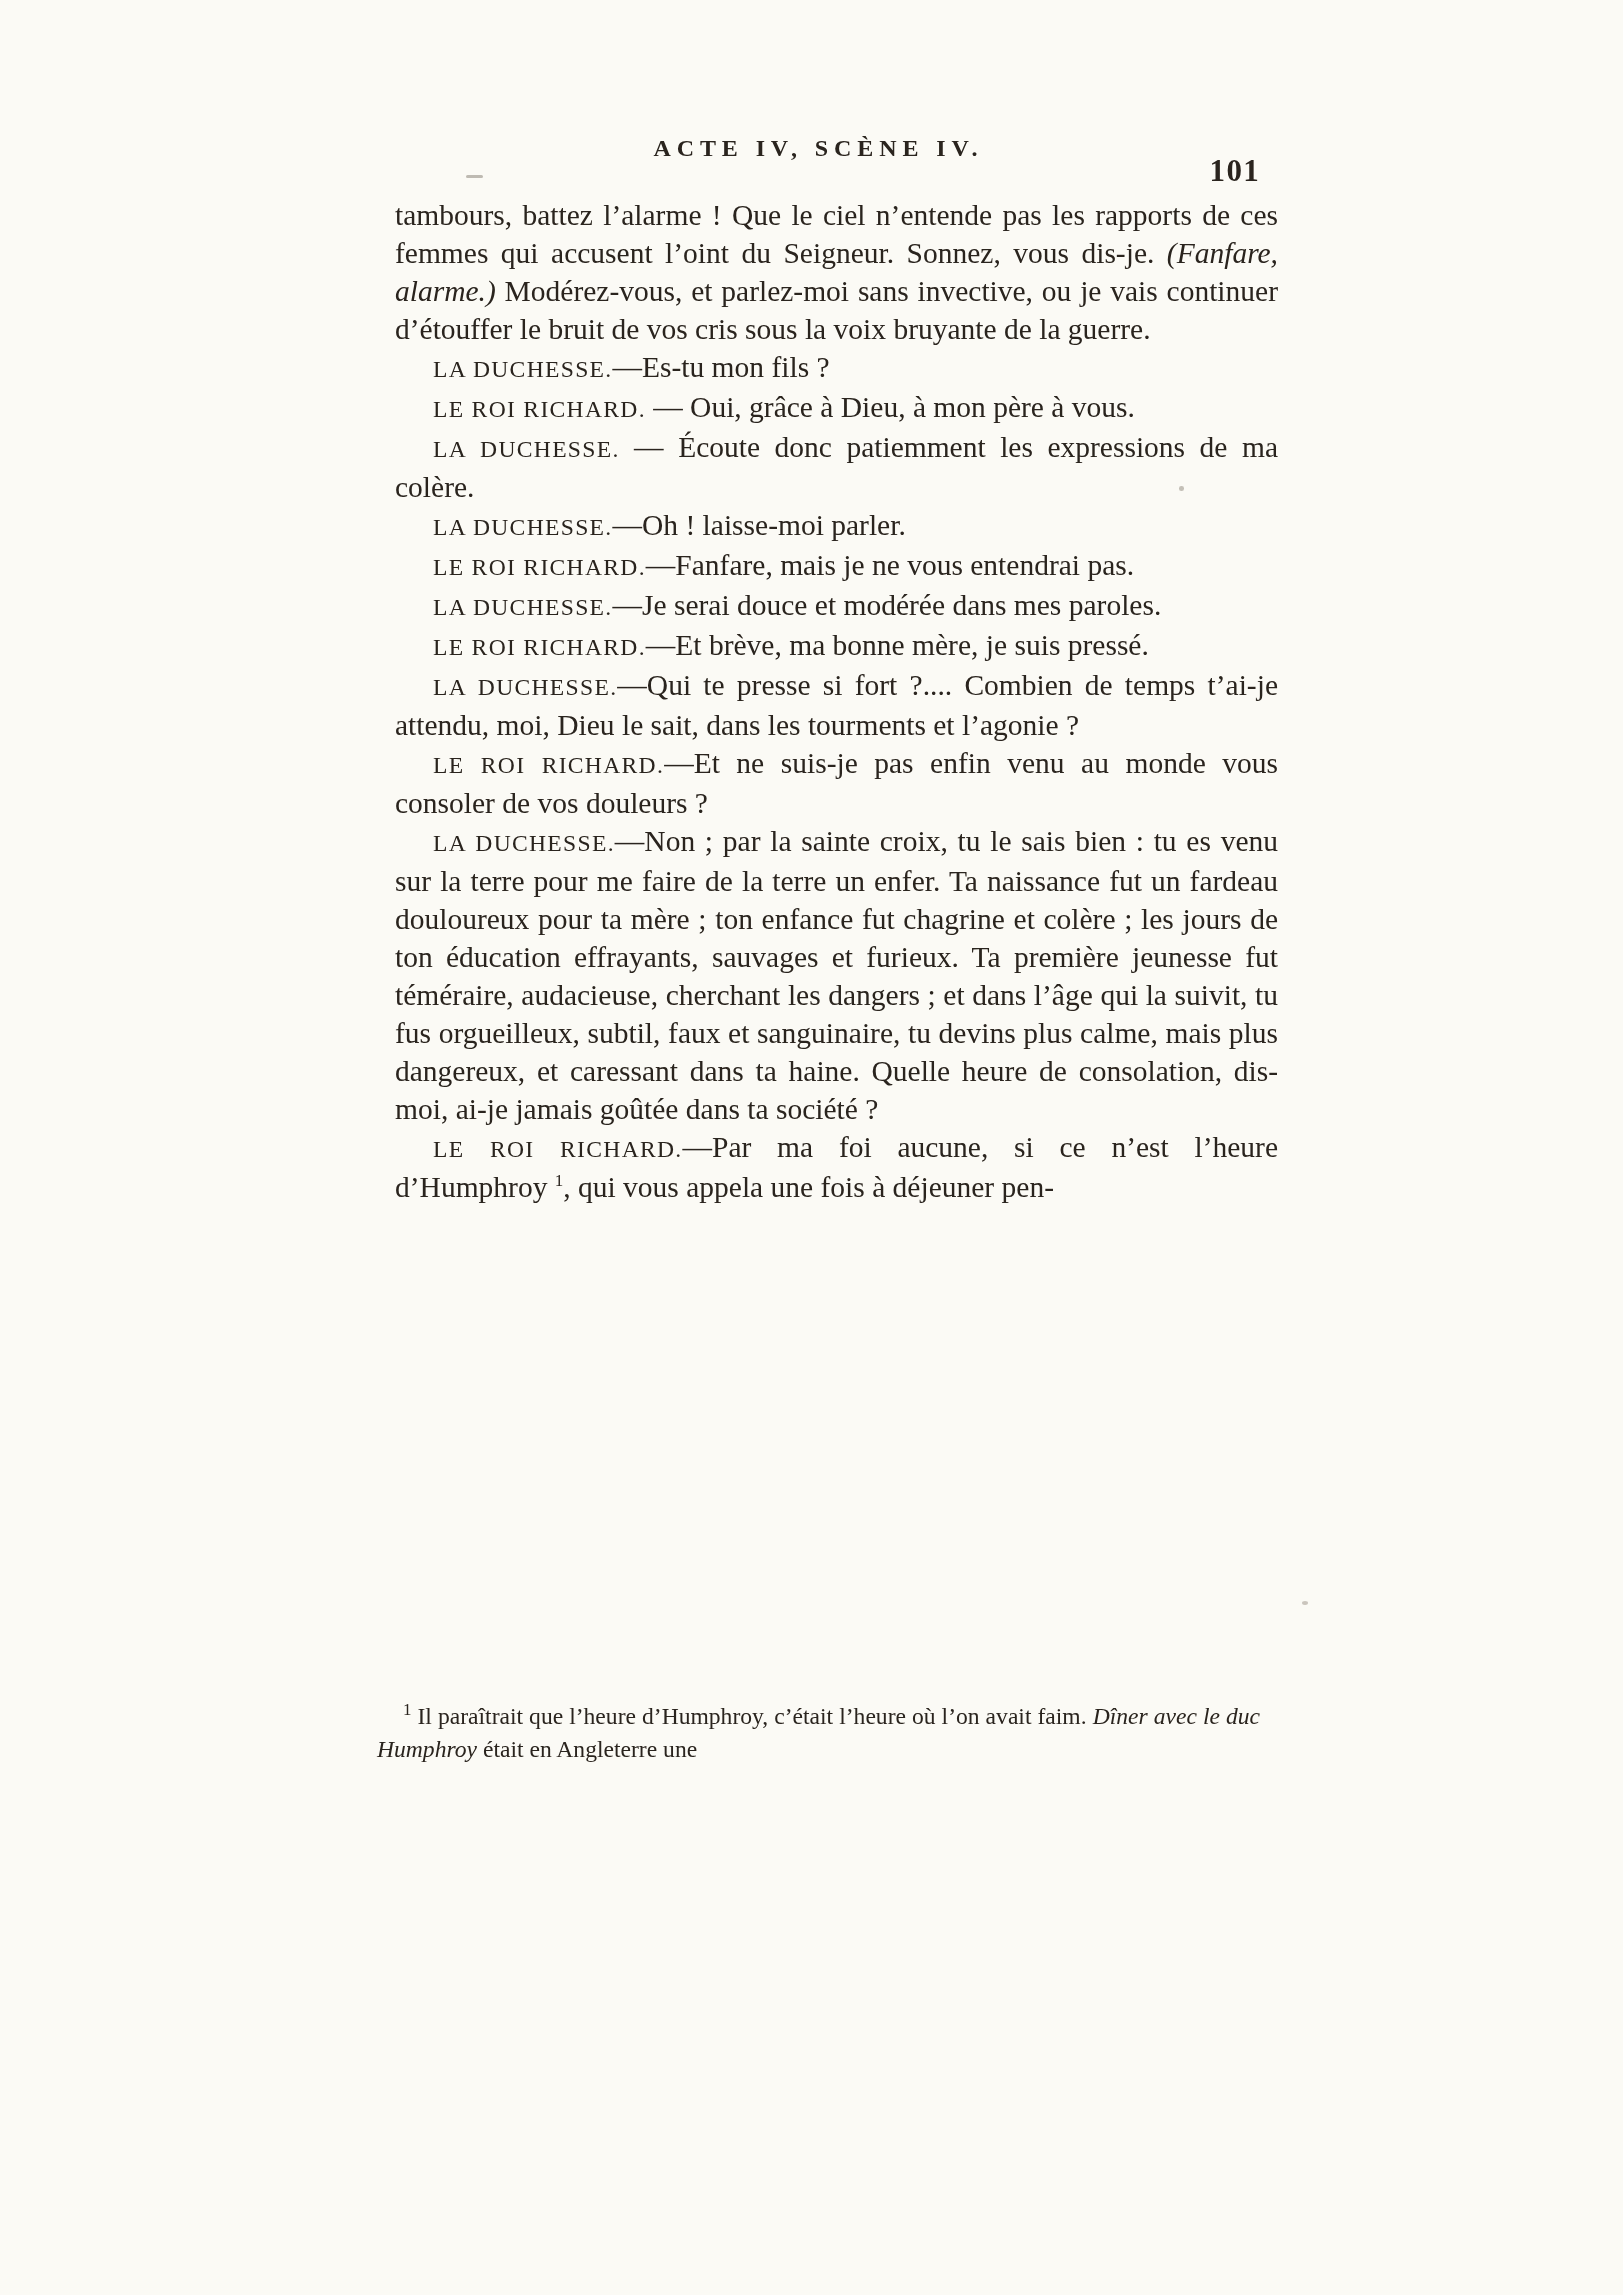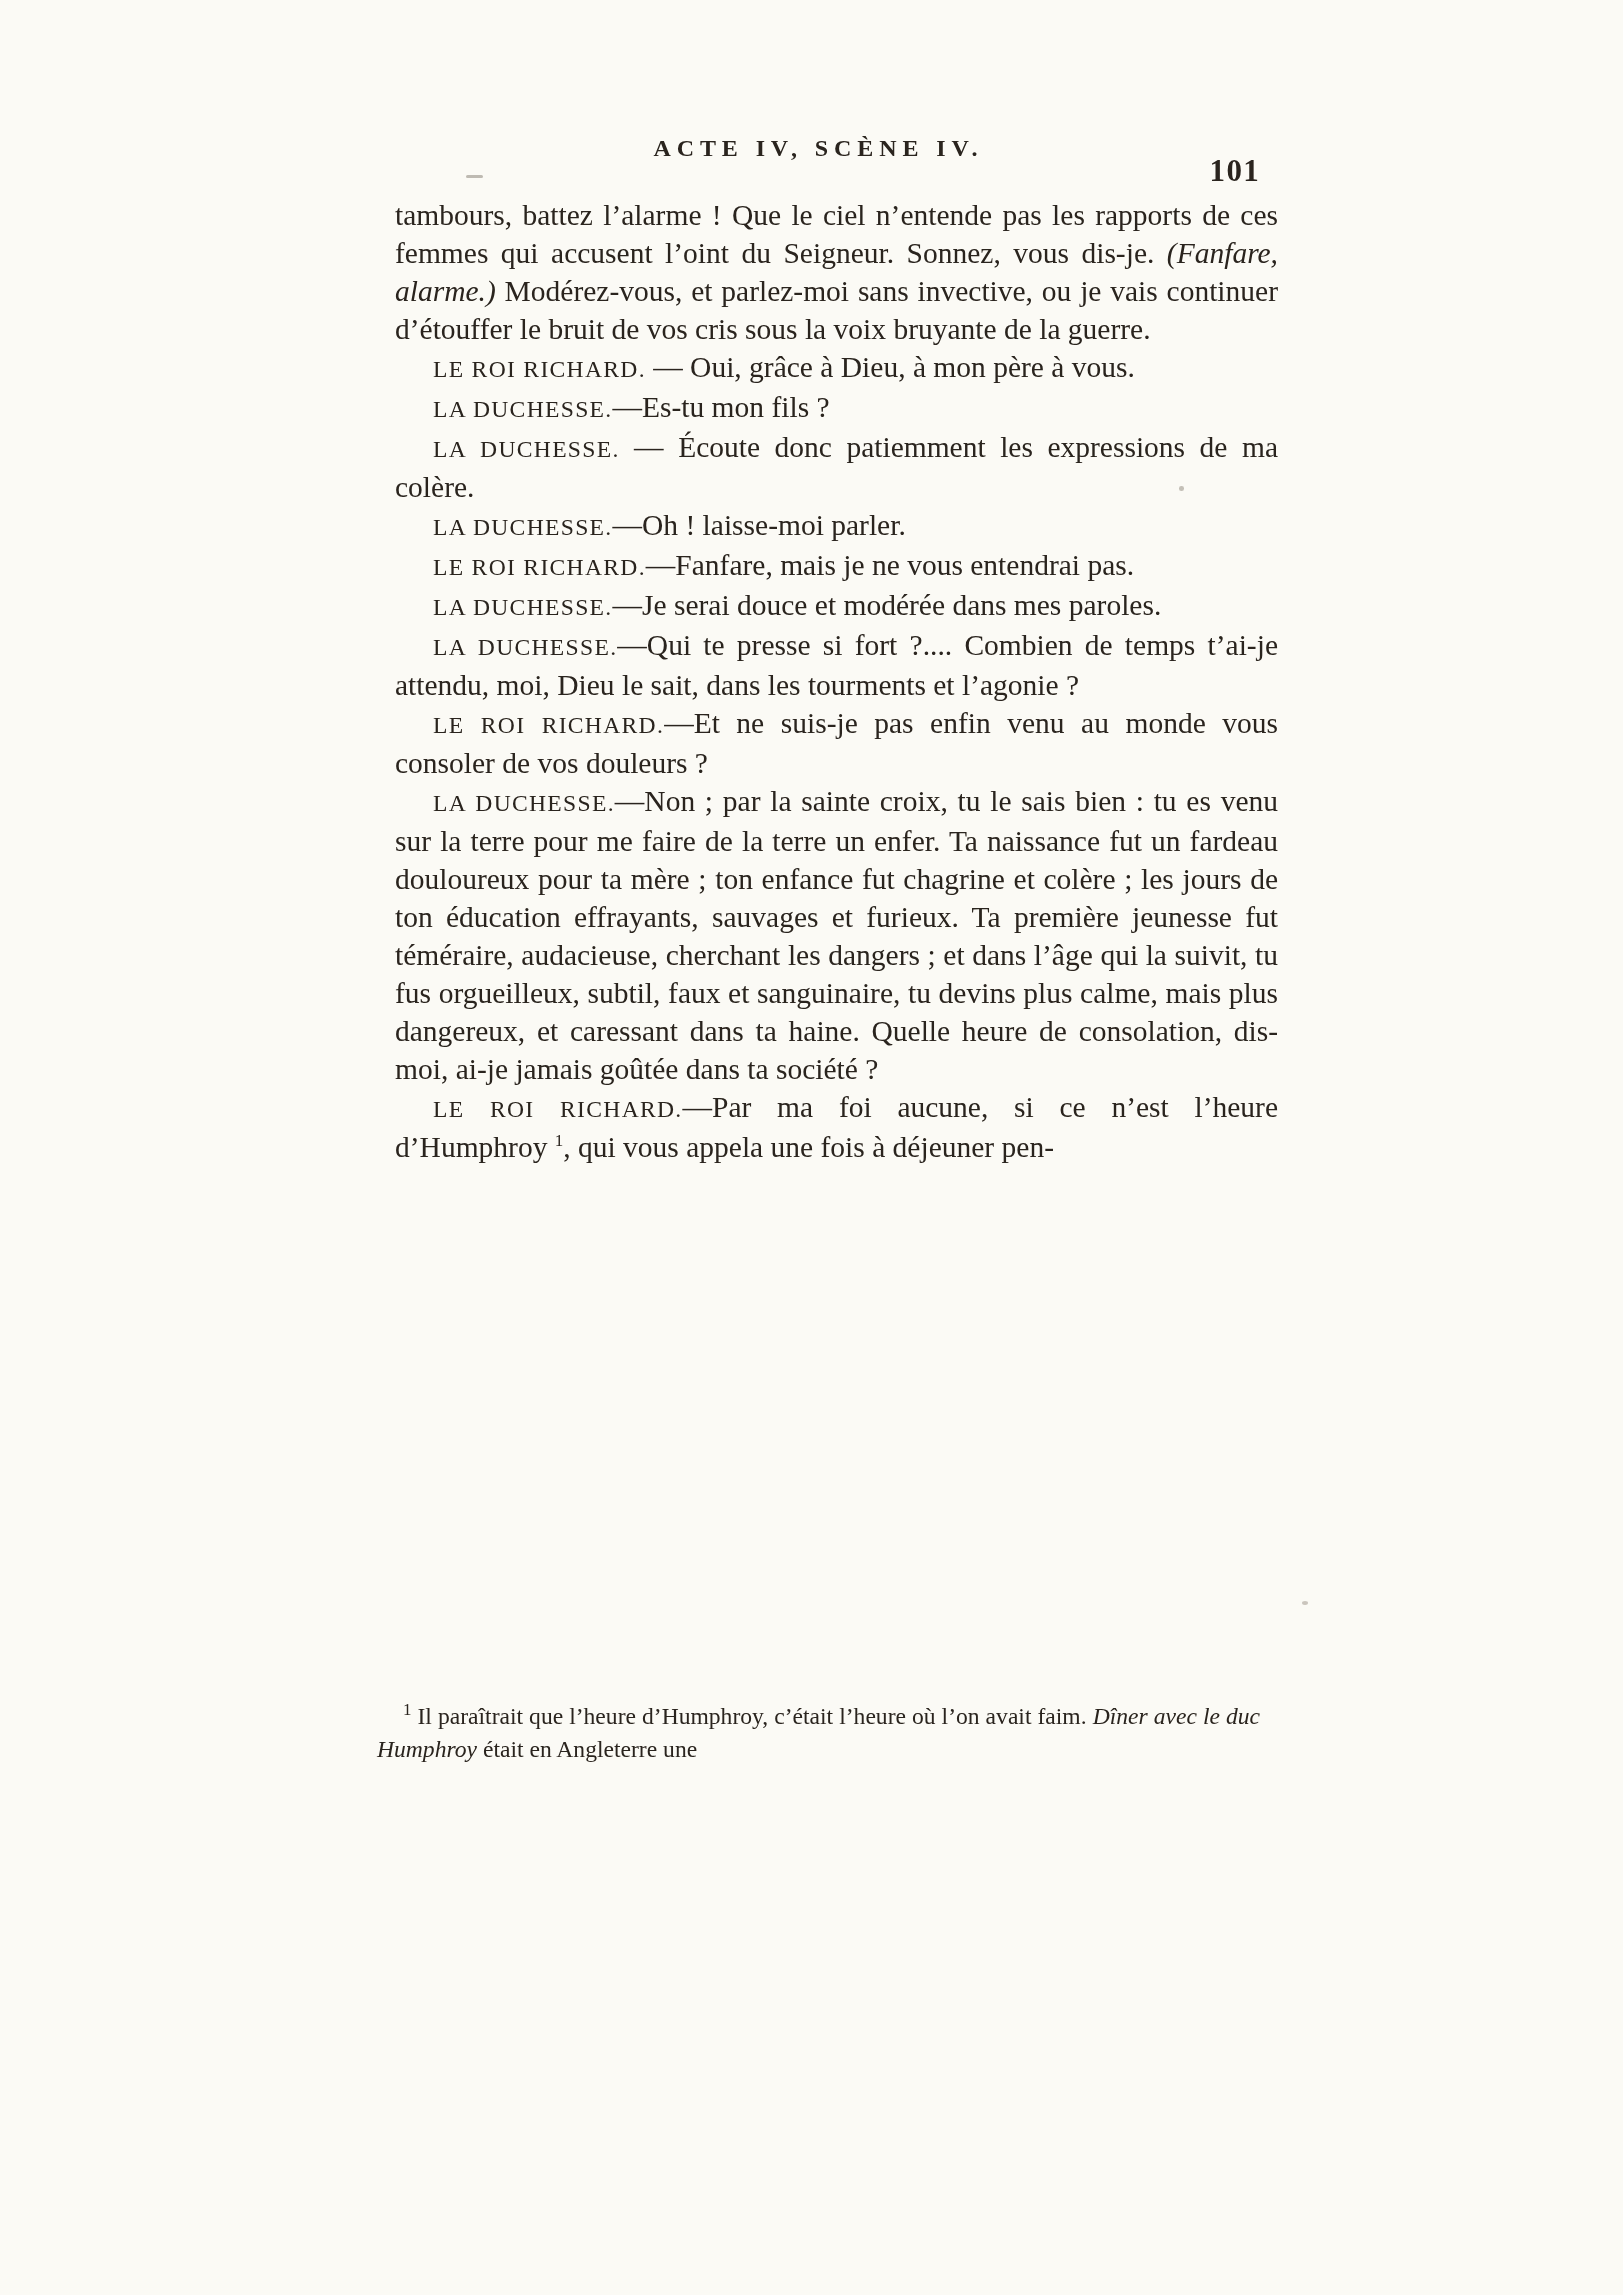--- a/index.html
+++ b/index.html
@@ -83,26 +83,27 @@
 
 <div class="page">
 
   <div class="header">
     <span class="running-title">ACTE IV, SCÈNE IV.</span>
     <span class="page-number">101</span>
   </div>
 
   <div class="body-text">
       <p class="para noindent"><span>tambours, battez l’alarme&nbsp;! Que le ciel n’entende pas les rapports de ces femmes qui accusent l’oint du Seigneur. Sonnez, vous dis-je. </span><span class="i">(Fanfare, alarme.)</span><span> Modérez-vous, et parlez-moi sans invective, ou je vais continuer d’étouffer le bruit de vos cris sous la voix bruyante de la guerre.</span></p>
+      <p class="para"><span class="speaker">LA DUCHESSE.</span><span>—Es-tu mon fils&nbsp;?</span></p>
       <p class="para"><span class="speaker">LE ROI RICHARD.</span><span> — Oui, grâce à Dieu, à mon père à vous.</span></p>
-      <p class="para"><span class="speaker">LA DUCHESSE.</span><span>—Es-tu mon fils&nbsp;?</span></p>
       <p class="para"><span class="speaker">LA DUCHESSE.</span><span> — Écoute donc patiemment les expressions de ma colère.</span></p>
       <p class="para"><span class="speaker">LA DUCHESSE.</span><span>—Oh&nbsp;! laisse-moi parler.</span></p>
       <p class="para"><span class="speaker">LE ROI RICHARD.</span><span>—Fanfare, mais je ne vous entendrai pas.</span></p>
       <p class="para"><span class="speaker">LA DUCHESSE.</span><span>—Je serai douce et modérée dans mes paroles.</span></p>
+      <p class="para"><span class="speaker">LE ROI RICHARD.</span><span>—Et brève, ma bonne mère, je suis pressé.</span></p>
       <p class="para"><span class="speaker">LA DUCHESSE.</span><span>—Qui te presse si fort&nbsp;?.... Combien de temps t’ai-je attendu, moi, Dieu le sait, dans les tourments et l’agonie&nbsp;?</span></p>
       <p class="para"><span class="speaker">LE ROI RICHARD.</span><span>—Et ne suis-je pas enfin venu au monde vous consoler de vos douleurs&nbsp;?</span></p>
       <p class="para"><span class="speaker">LA DUCHESSE.</span><span>—Non&nbsp;; par la sainte croix, tu le sais bien&nbsp;: tu es venu sur la terre pour me faire de la terre un enfer. Ta naissance fut un fardeau douloureux pour ta mère&nbsp;; ton enfance fut chagrine et colère&nbsp;; les jours de ton éducation effrayants, sauvages et furieux. Ta première jeunesse fut téméraire, audacieuse, cherchant les dangers&nbsp;; et dans l’âge qui la suivit, tu fus orgueilleux, subtil, faux et sanguinaire, tu devins plus calme, mais plus dangereux, et caressant dans ta haine. Quelle heure de consolation, dis-moi, ai-je jamais goûtée dans ta société&nbsp;?</span></p>
       <p class="para"><span class="speaker">LE ROI RICHARD.</span><span>—Par ma foi aucune, si ce n’est l’heure d’Humphroy&nbsp;</span><span class="sup">1</span><span>, qui vous appela une fois à déjeuner pen-</span></p>
     </div>
 
   <div class="footnote">
     <p class="fn-para"><span class="sup">1</span><span> Il paraîtrait que l’heure d’Humphroy, c’était l’heure où l’on avait faim. </span><span class="i">Dîner avec le duc Humphroy</span><span> était en Angleterre une</span></p>
   </div>
 

